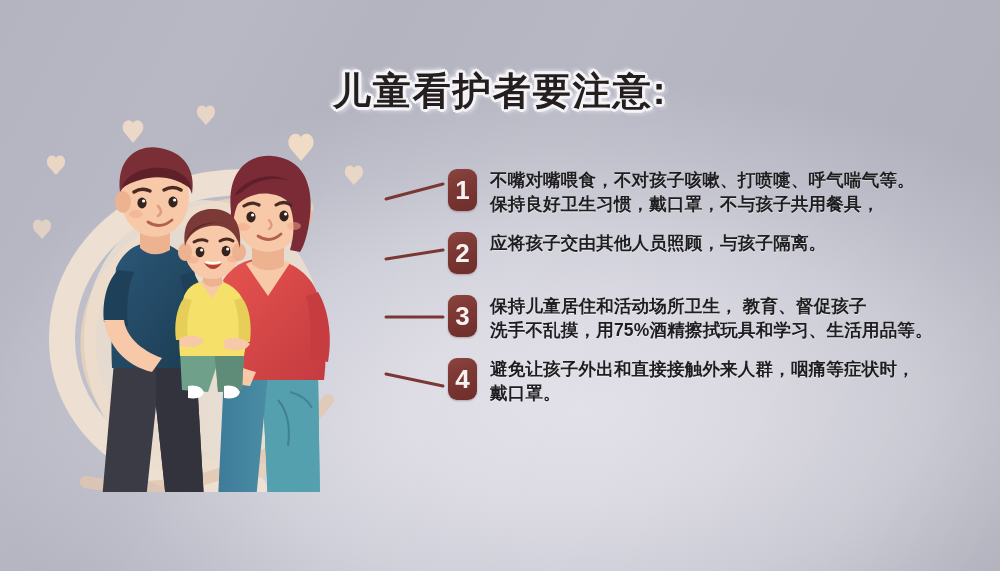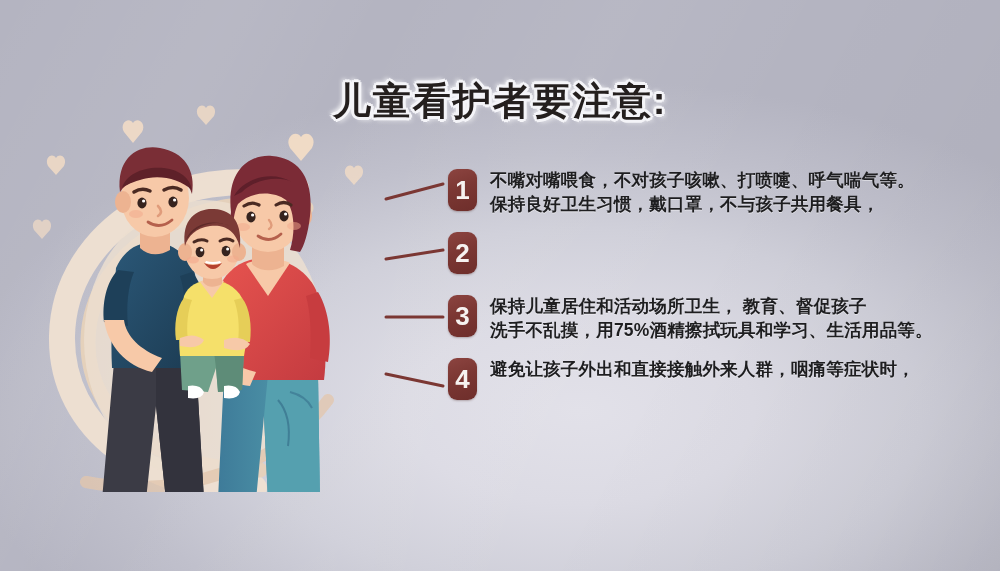--- a/index.html
+++ b/index.html
@@ -36,21 +36,21 @@
         rgba(0,0,0,0.025) 88%,
         rgba(0,0,0,0.05) 100%);
     pointer-events: none;
   }
 
   
   #title {
     position: absolute;
     left: 0;
     right: 0;
-    top: 76px;
+    top: 66px;
     text-align: center;
     font-size: 38px;
     font-weight: 700;
     letter-spacing: 2px;
     color: #241F1E;
     -webkit-text-stroke: 0px;
     text-shadow:
       -2px -2px 0 #F4F4F8, 2px -2px 0 #F4F4F8,
       -2px  2px 0 #F4F4F8, 2px  2px 0 #F4F4F8,
        0px -3px 0 #F4F4F8, 0px  3px 0 #F4F4F8,
@@ -304,20 +304,21 @@
     </div>
 
     <div class="item">
       <span class="connector">
         <svg width="60" height="18" viewBox="0 0 60 18">
             <line x1="1" y1="14" x2="58" y2="5" stroke="#7B3733" stroke-width="3" stroke-linecap="round"></line>
           </svg>
       </span>
       <div class="badge">2</div>
       <div class="lines">
+        <span class="ln">应将孩子交由其他人员照顾，与孩子隔离。</span>
       </div>
     </div>
 
     <div class="item">
       <span class="connector">
         <svg width="60" height="18" viewBox="0 0 60 18">
             <line x1="1" y1="9" x2="58" y2="9" stroke="#7B3733" stroke-width="3" stroke-linecap="round"></line>
           </svg>
       </span>
       <div class="badge">3</div>
@@ -329,17 +330,18 @@
 
     <div class="item">
       <span class="connector">
         <svg width="60" height="18" viewBox="0 0 60 18">
             <line x1="1" y1="3" x2="58" y2="15" stroke="#7B3733" stroke-width="3" stroke-linecap="round"></line>
           </svg>
       </span>
       <div class="badge">4</div>
       <div class="lines">
         <span class="ln">避免让孩子外出和直接接触外来人群，咽痛等症状时，</span>
+        <span class="ln">戴口罩。</span>
       </div>
     </div>
 
   </div>
 </div>
 
 </body></html>

